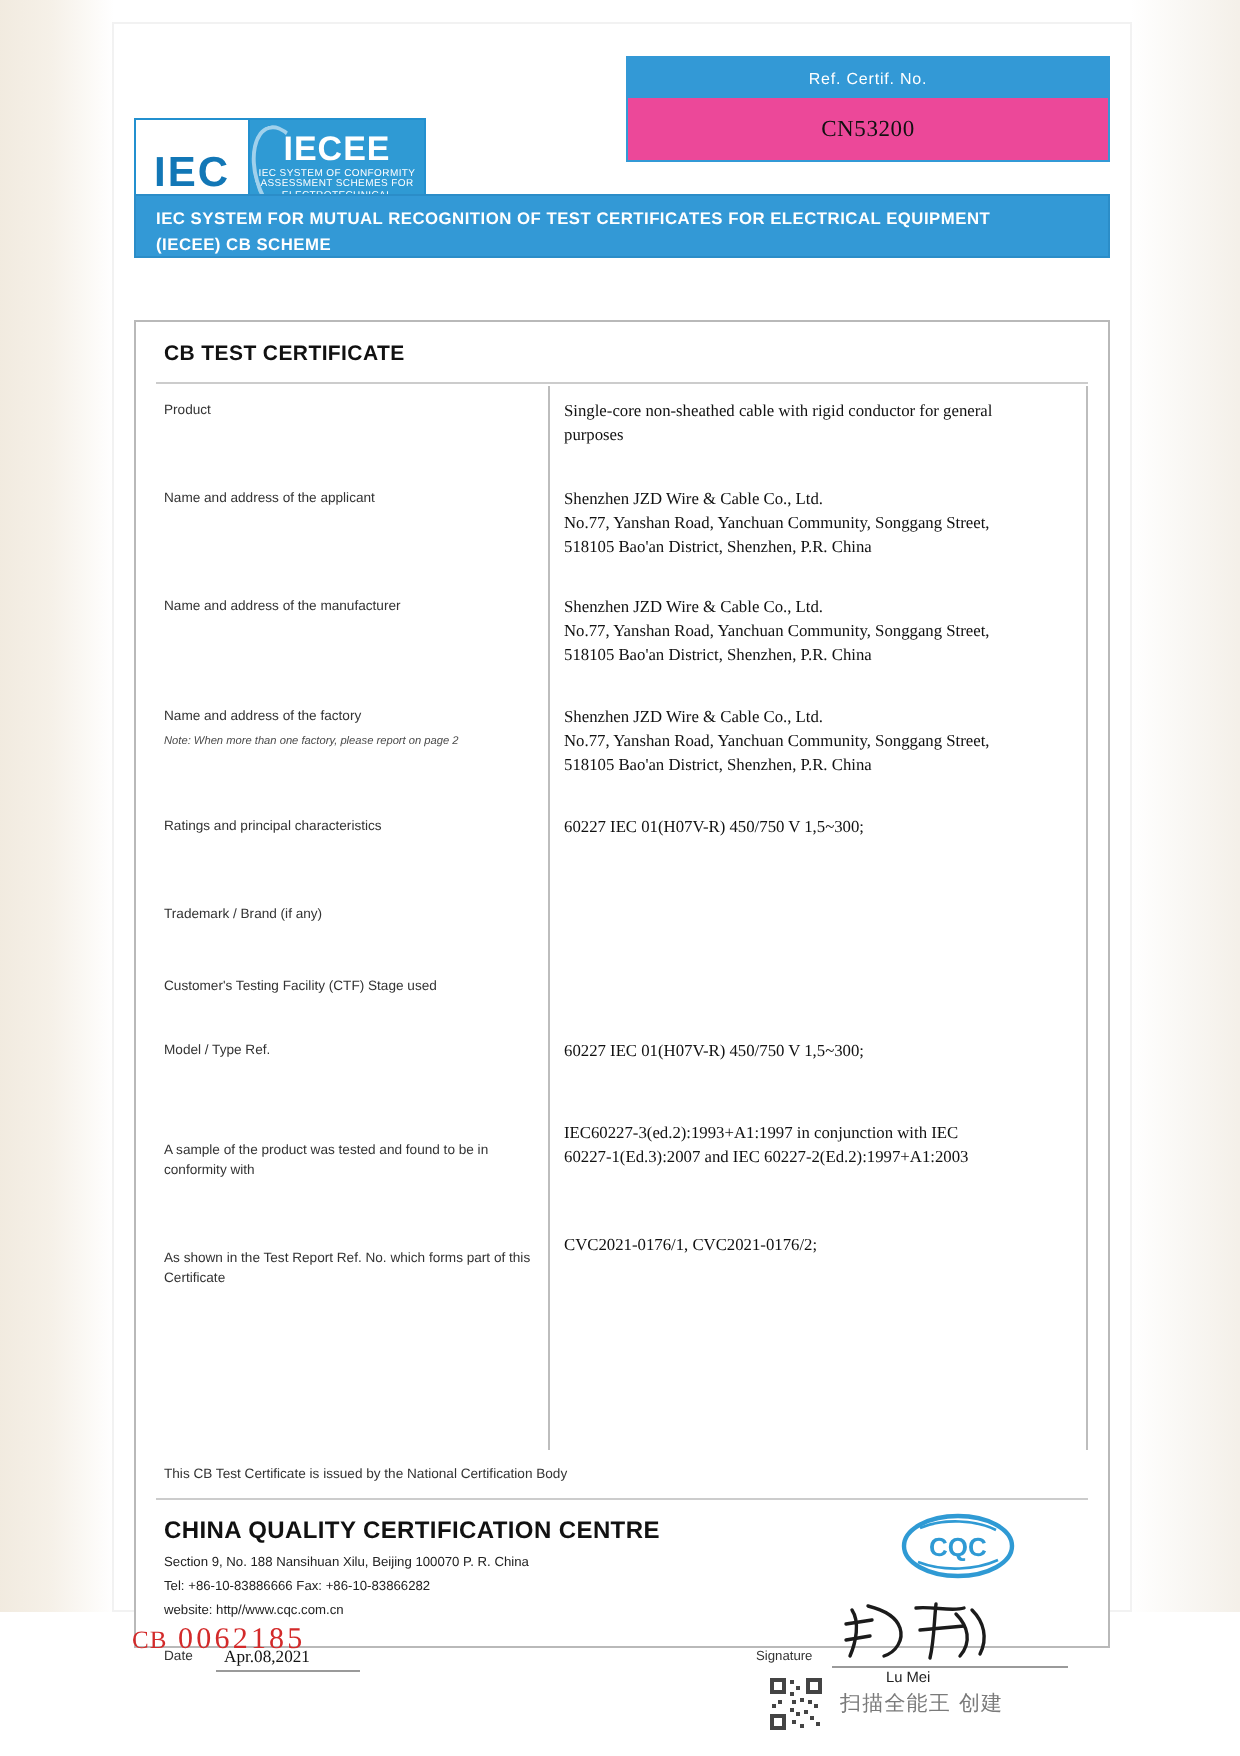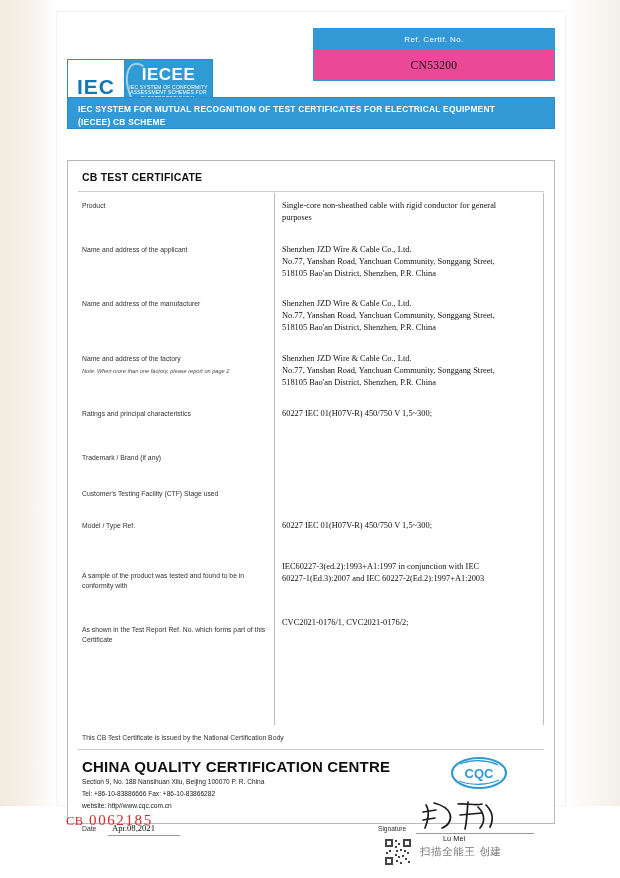--- a/index.html
+++ b/index.html
@@ -225,21 +225,21 @@
     left: 10px; top: 588px;
     width: 466px; height: 1px;
     background: #cccccc;
   }
   
   .ncb-name {
     position: absolute;
     left: 14px; top: 597px;
     font-family: "Liberation Sans", sans-serif;
     font-weight: bold;
-    font-size: 15px;
+    font-size: 12px;
     letter-spacing: 0.2px;
     color: #111;
   }
   .ncb-addr {
     position: absolute;
     left: 14px; top: 615px;
     font-family: "Liberation Sans", sans-serif;
     font-size: 6.6px;
     color: #222;
     line-height: 1.85;

